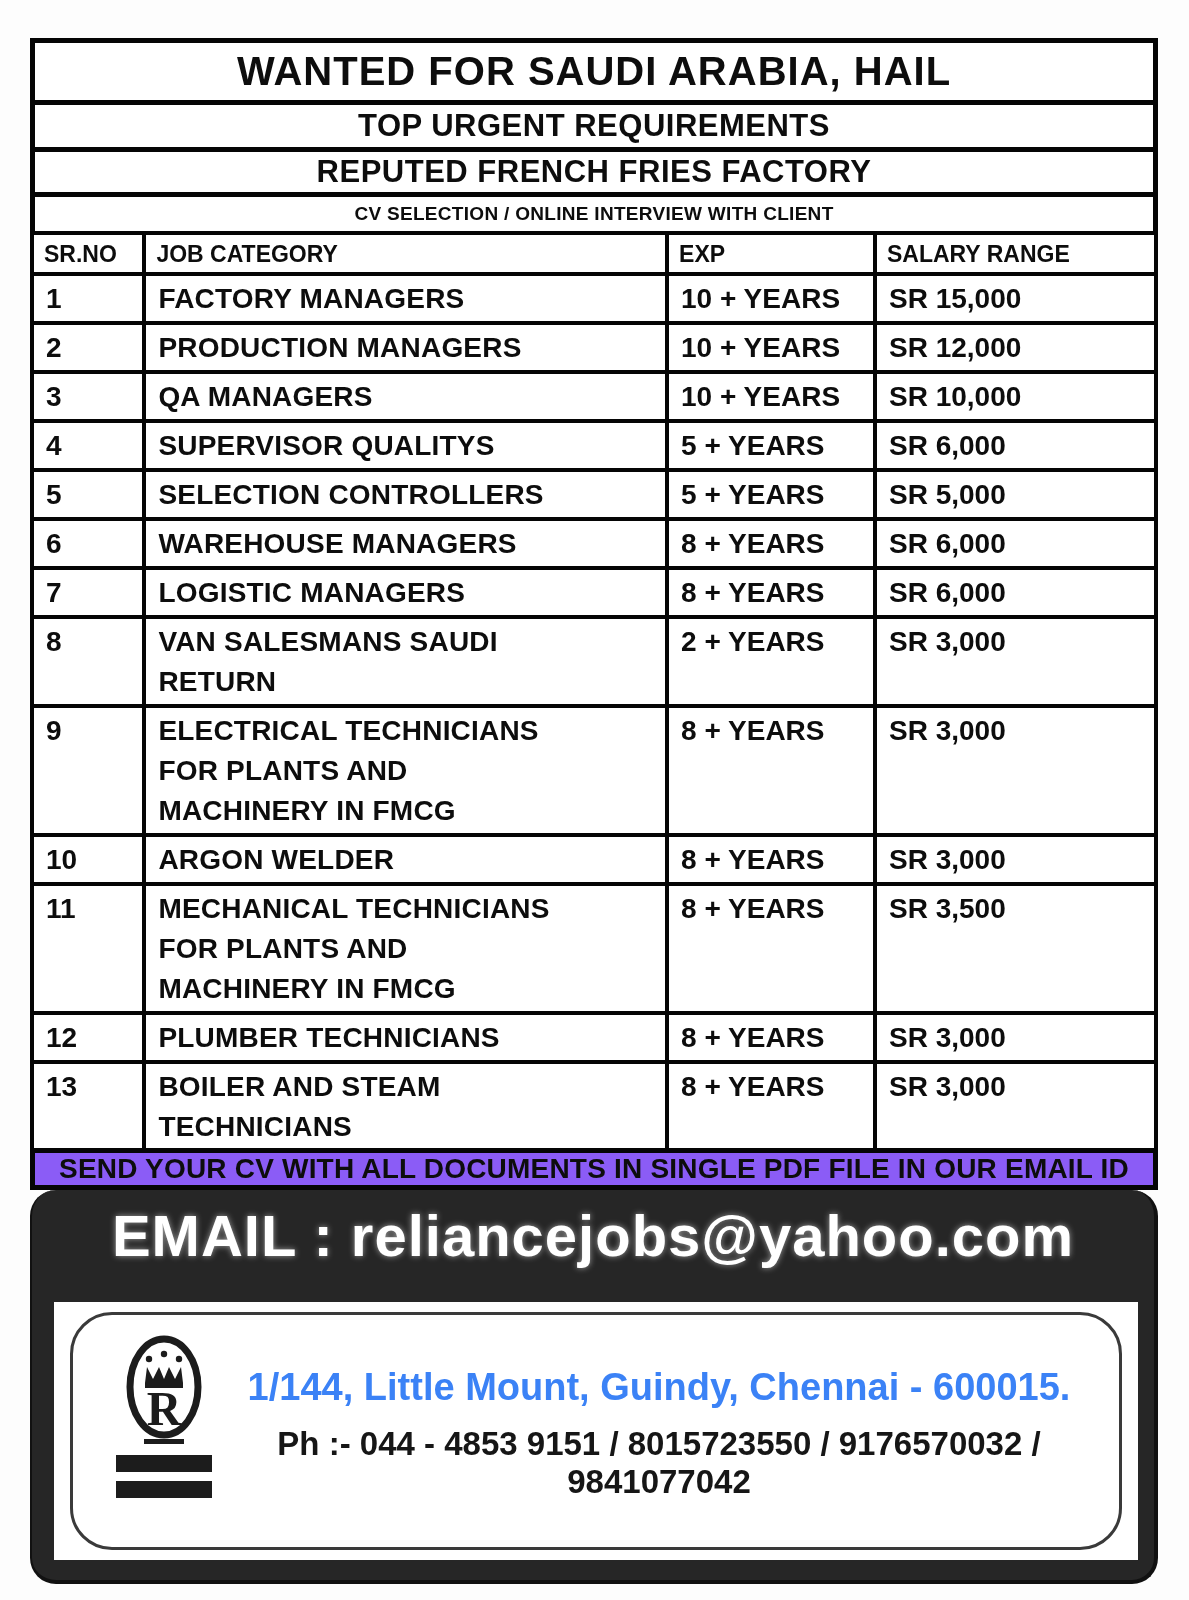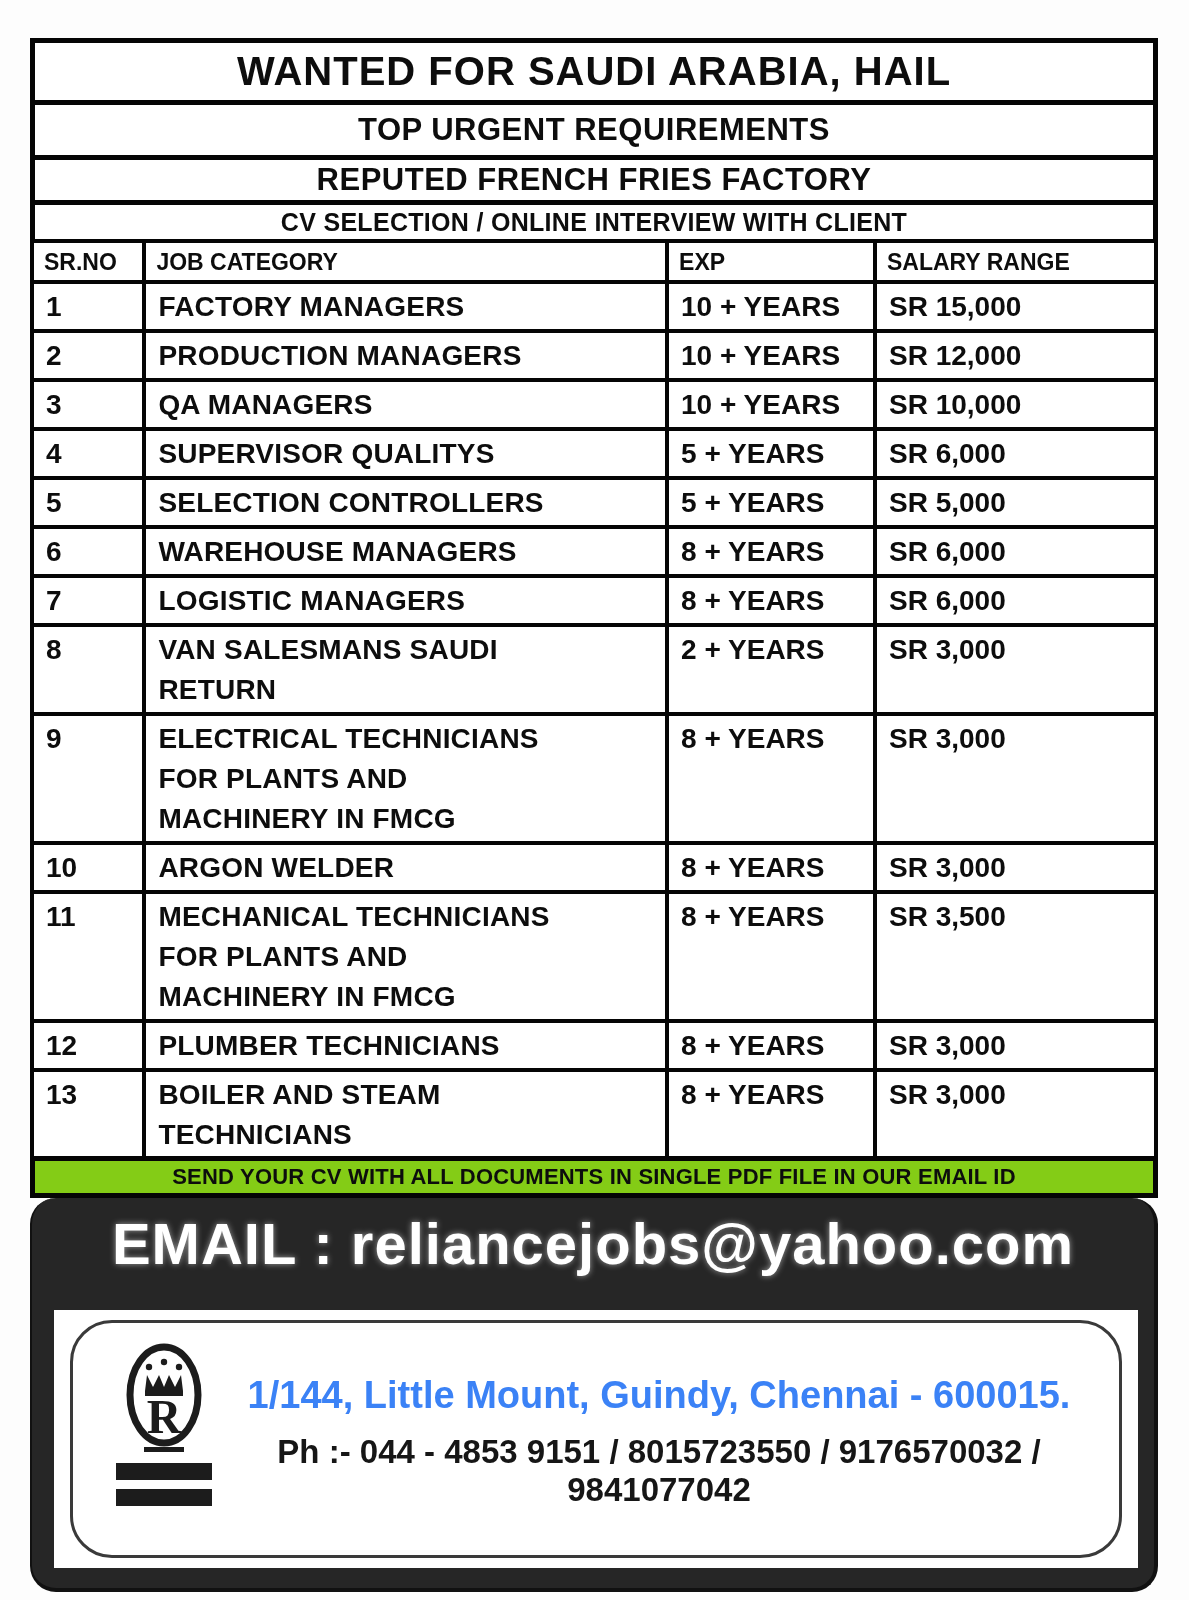--- a/index.html
+++ b/index.html
@@ -15,23 +15,23 @@
   .sheet{position:absolute;left:30px;top:38px;width:1128px;}
 
   
   .tbox{
     box-sizing:border-box;border:5px solid #050505;background:#fff;
     text-align:center;display:flex;align-items:center;justify-content:center;
     margin-top:-5px;
   }
   .tbox:first-child{margin-top:0;}
   .t1{height:67px;font-size:40px;letter-spacing:1px;}
-  .t2{height:60px;font-size:31px;letter-spacing:.5px;}
+  .t2{height:52px;font-size:31px;letter-spacing:.5px;}
   .t3{height:50px;font-size:31px;letter-spacing:.5px;}
-  .t4{height:44px;font-size:25px;letter-spacing:.3px;}
+  .t4{height:44px;font-size:19px;letter-spacing:.3px;}
 
   
   table.jobs{
     width:1128px;border-collapse:collapse;margin-top:-5px;
     table-layout:fixed;background:#fff;
   }
   table.jobs th,table.jobs td{
     box-sizing:border-box;border:4px solid #050505;
     text-align:left;vertical-align:top;
   }
@@ -42,23 +42,23 @@
     font-size:28px;line-height:40px;padding:3px 8px 2px 12px;
   }
   td.job{white-space:pre-line;padding-left:16px;letter-spacing:.2px;}
   td.sr{font-size:24px;}
   col.c-sr{width:10%;}
   col.c-job{width:46.5%;}
   col.c-exp{width:18.5%;}
   col.c-sal{width:25%;}
 
   .notice{
-    box-sizing:border-box;border:5px solid #050505;background:#84cc16;margin-top:-5px;
+    box-sizing:border-box;border:5px solid #050505;background:#8b5cf6;margin-top:-5px;
     height:42px;display:flex;align-items:center;justify-content:center;
-    font-size:22px;letter-spacing:.2px;text-align:left;
+    font-size:28px;letter-spacing:.2px;text-align:left;
   }
 
   
   .band{
     margin-top:0;background:#262626;height:394px;position:relative;
     border-left:2px solid #111;border-right:4px solid #111;border-bottom:4px solid #111;
     box-sizing:border-box;
     border-radius:26px;
   }
   .email-line{

